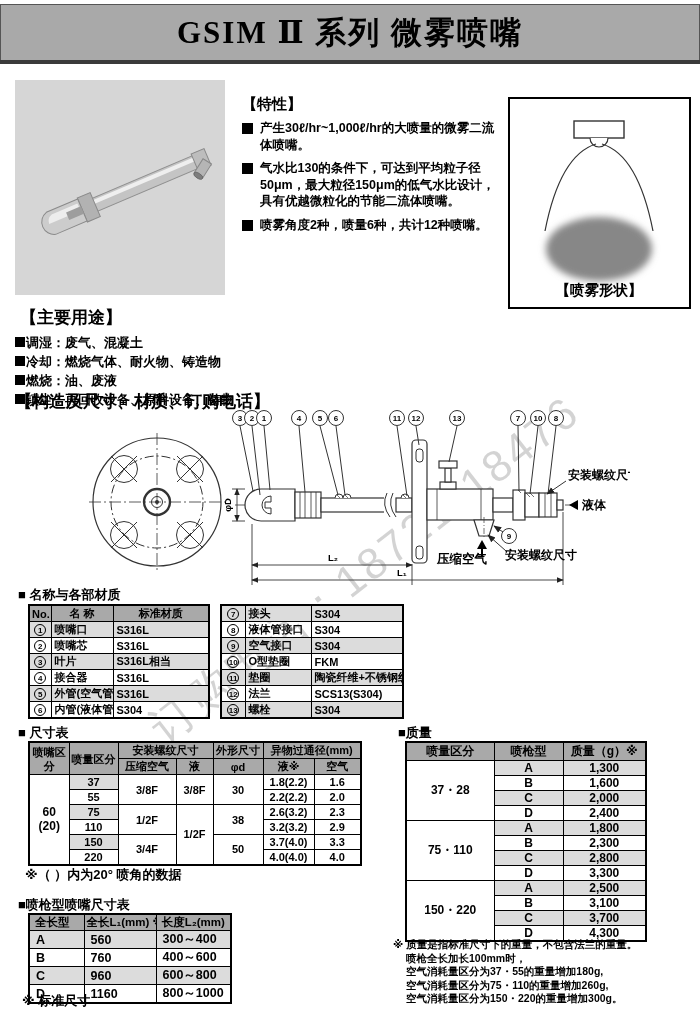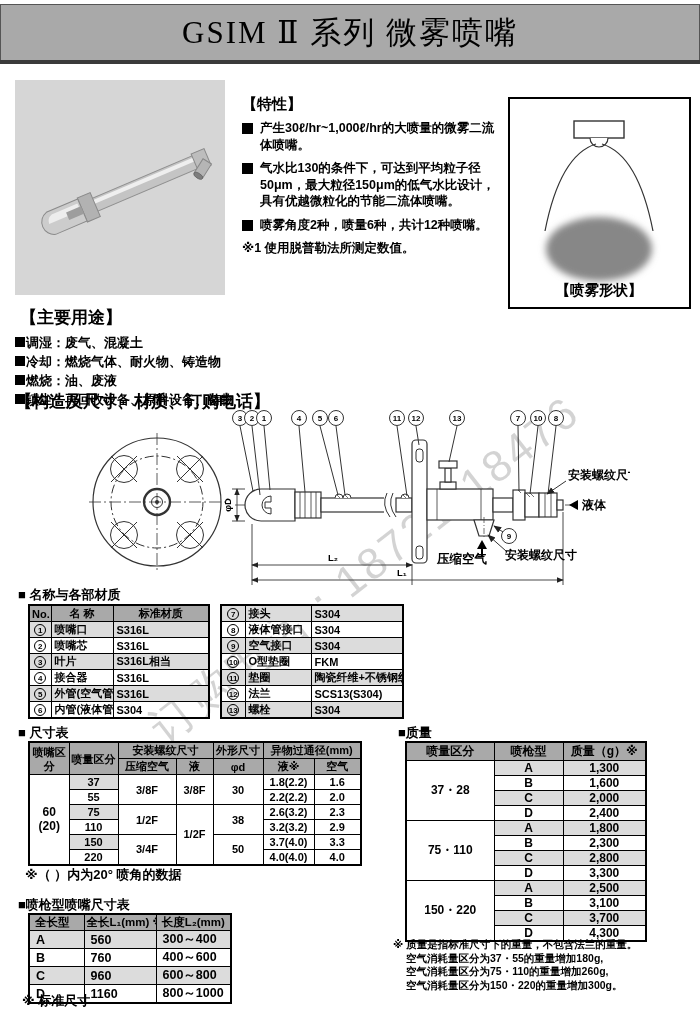--- a/index.html
+++ b/index.html
@@ -6,21 +6,21 @@
   html,body { background:#fff; }
   body { width:700px; height:1026px; position:relative; overflow:hidden;
          font-family:"Liberation Sans","DejaVu Sans",sans-serif; color:#000; }
   .abs { position:absolute; }
 
   
   .title-band { left:0; top:4px; width:700px; height:56px; background:#a9a9a9;
                 border:1px solid #555; border-bottom:none;
                 display:flex; align-items:center; justify-content:center; }
   .title-band h1 { font-family:"Liberation Serif","DejaVu Serif",serif;
-                   font-size:31px; font-weight:normal; letter-spacing:2px; }
+                   font-size:31px; font-weight:bold; letter-spacing:2px; }
   .title-underline { left:0; top:60px; width:700px; height:4px; background:#3a3a3a; }
 
   
   .photo { left:15px; top:80px; width:210px; height:215px; background:#d6d6d6; }
 
   
   .features { left:242px; top:95px; width:262px; }
   .features h2 { font-size:15px; font-weight:bold; margin-bottom:6px; }
   .feat-item { display:flex; margin-bottom:7px; font-size:12.5px; font-weight:bold; line-height:1.32; }
   .feat-item .sq { flex:0 0 11px; width:11px; height:11px; background:#000; margin:3px 7px 0 0; }
@@ -110,21 +110,20 @@
       <span>产生30ℓ/hr~1,000ℓ/hr的大喷量的微雾二流体喷嘴。</span>
     </div>
   <div class="feat-item">
       <span class="sq"></span>
       <span>气水比130的条件下，可达到平均粒子径50μm，最大粒径150μm的低气水比设计，具有优越微粒化的节能二流体喷嘴。</span>
     </div>
   <div class="feat-item">
       <span class="sq"></span>
       <span>喷雾角度2种，喷量6种，共计12种喷嘴。</span>
     </div>
-  <div class="feat-foot">※1 使用脱普勒法所测定数值。</div>
 </div>
 
 <div class="abs spraybox">
   <svg width="179" height="208" viewBox="0 0 179 208">
     <defs>
         <filter id="soft">
           <feGaussianBlur stdDeviation="3.5"></feGaussianBlur>
         </filter>
       </defs>
     <rect x="64" y="22" width="50" height="17" fill="#fff" stroke="#333" stroke-width="1.4"></rect>
@@ -540,20 +539,21 @@
         <td class="sh">3,700</td>
       </tr>
       <tr>
         <td>D</td>
         <td>4,300</td>
       </tr>
     </tbody>
 </table>
 <div class="abs mass-note" style="left:393px; top:938px; width:300px;">
   <div>※ 质量是指标准尺寸下的重量，不包含法兰的重量。</div>
+  <div style="padding-left:13px;">喷枪全长加长100mm时，</div>
   <div style="padding-left:13px;">空气消耗量区分为37・55的重量增加180g,</div>
   <div style="padding-left:13px;">空气消耗量区分为75・110的重量增加260g,</div>
   <div style="padding-left:13px;">空气消耗量区分为150・220的重量增加300g。</div>
 </div>
 
 <div class="abs sub-heading" style="left:18px; top:896px;">■喷枪型喷嘴尺寸表</div>
 <table class="abs gun-table" style="left:28px; top:913px; width:202px;">
   <colgroup>
       <col style="width:55px">
       <col style="width:72px">

